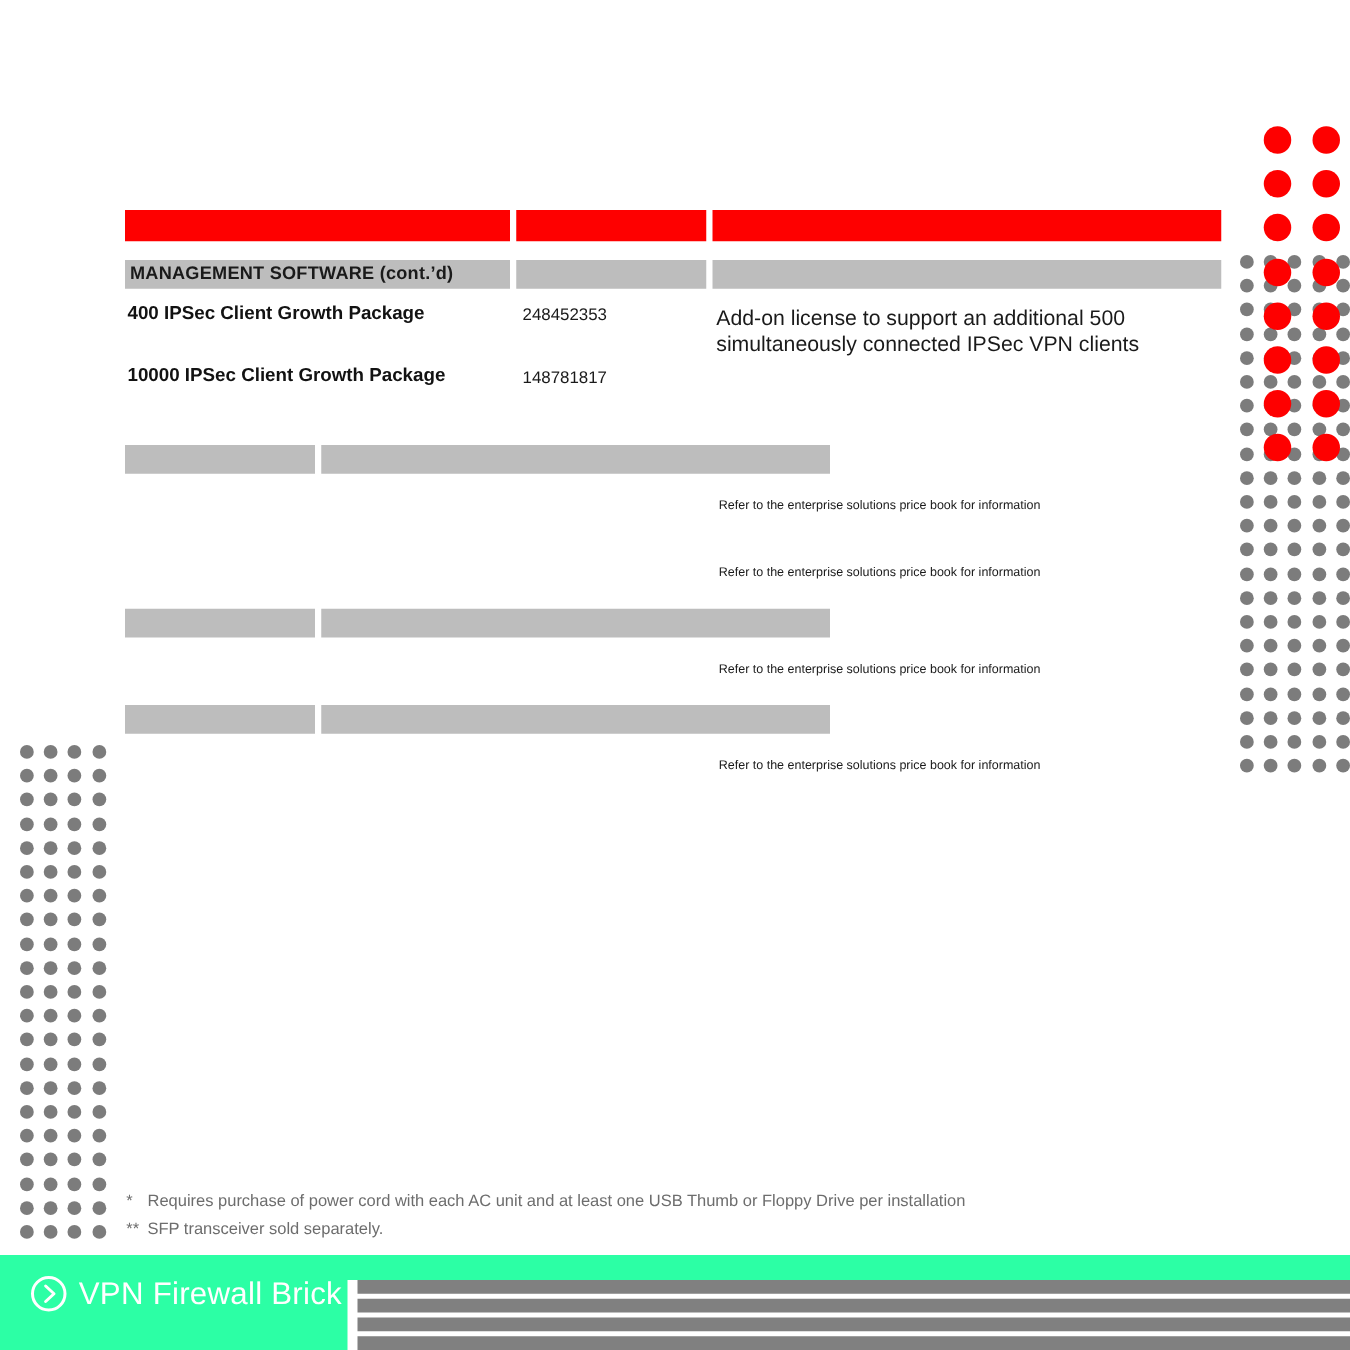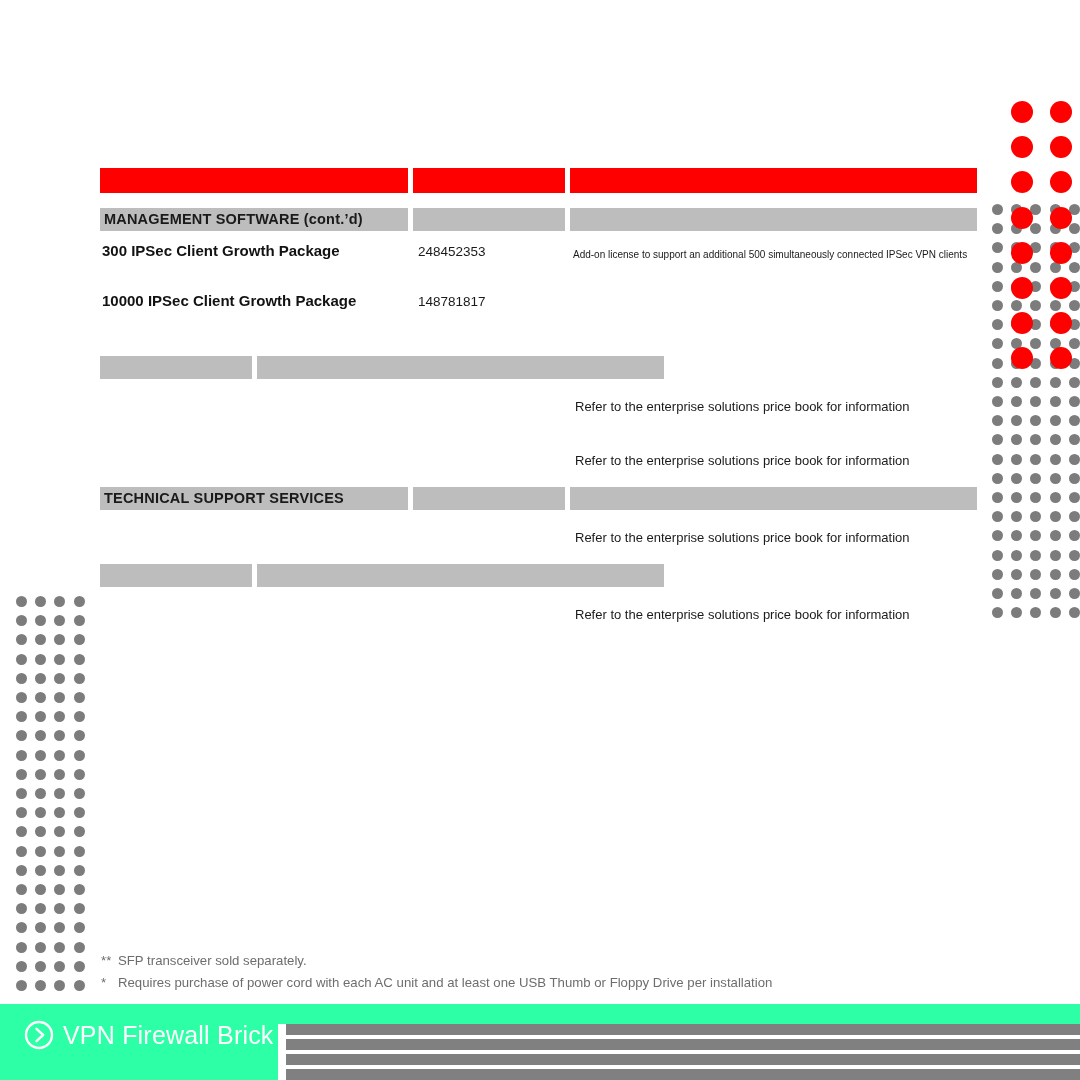--- a/index.html
+++ b/index.html
@@ -48,25 +48,25 @@
     font-size:15px; font-weight:bold; color:#121212;
     white-space:nowrap;
   }
   .item-code {
     position:absolute; left:318px; top:2px;
     font-size:13.5px; color:#1a1a1a;
   }
   .item-desc {
     position:absolute; left:473px; top:2px;
     width:404px;
-    font-size:10px; color:#1a1a1a; line-height:21px;
+    font-size:17px; color:#1a1a1a; line-height:21px;
   }
   .refer-line {
     position:absolute; left:475px;
-    font-size:13px; color:#1a1a1a;
+    font-size:10px; color:#1a1a1a;
   }
 
   
   .footnotes { position:absolute; left:101px; top:950px; width:830px; }
   .fn {
     font-size:13.2px; color:#6d6d6d; line-height:22px;
     white-space:nowrap;
   }
   .fn .mark { display:inline-block; min-width:17px; }
 
@@ -328,21 +328,21 @@
 
     <div class="row bar-row" style="margin-top:15px;">
       <div class="cell-a greybar">
         <div class="sec-head">MANAGEMENT SOFTWARE (cont.’d)</div>
       </div>
       <div class="cell-b greybar"></div>
       <div class="cell-c greybar"></div>
     </div>
 
     <div class="item-row" style="margin-top:11px;">
-      <div class="item-name">300 IPSec Client Growth Package</div>
+      <div class="item-name">400 IPSec Client Growth Package</div>
       <div class="item-code">248452353</div>
       <div class="item-desc">Add-on license to support an additional 500 simultaneously connected IPSec VPN clients</div>
     </div>
 
 
     <div class="item-row">
       <div class="item-name">10000 IPSec Client Growth Package</div>
       <div class="item-code">148781817</div>
     </div>
 
@@ -352,46 +352,43 @@
     </div>
     <div class="item-row" style="height:54px;">
       <div class="refer-line" style="top:20px;">Refer to the enterprise solutions price book for information</div>
     </div>
 
     <div class="item-row" style="height:54px;">
       <div class="refer-line" style="top:20px;">Refer to the enterprise solutions price book for information</div>
     </div>
 
     <div class="row bar-row">
-      <div class="cell-a greybar">
-        <div class="sec-head">TECHNICAL SUPPORT SERVICES</div>
-      </div>
       <div class="cell-b greybar"></div>
       <div class="cell-c greybar"></div>
     </div>
     <div class="item-row" style="height:54px;">
       <div class="refer-line" style="top:20px;">Refer to the enterprise solutions price book for information</div>
     </div>
 
     <div class="row bar-row">
       <div class="cell-b greybar"></div>
       <div class="cell-c greybar"></div>
     </div>
     <div class="item-row" style="height:54px;">
       <div class="refer-line" style="top:20px;">Refer to the enterprise solutions price book for information</div>
     </div>
 
   </div>
 
   <div class="footnotes">
     <div class="fn">
+      <span class="mark">*</span><span>Requires purchase of power cord with each AC unit and at least one USB Thumb or Floppy Drive per installation</span>
+    </div>
+    <div class="fn">
       <span class="mark">**</span><span>SFP transceiver sold separately.</span>
-    </div>
-    <div class="fn">
-      <span class="mark">*</span><span>Requires purchase of power cord with each AC unit and at least one USB Thumb or Floppy Drive per installation</span>
     </div>
   </div>
 
   <div class="greenbar-bg"></div>
   <div class="stripes" id="stripes">
       <div class="stripe" style="top: 0px;"></div>
       <div class="stripe" style="top: 15px;"></div>
       <div class="stripe" style="top: 30px;"></div>
       <div class="stripe" style="top: 45px;"></div>
     </div>

